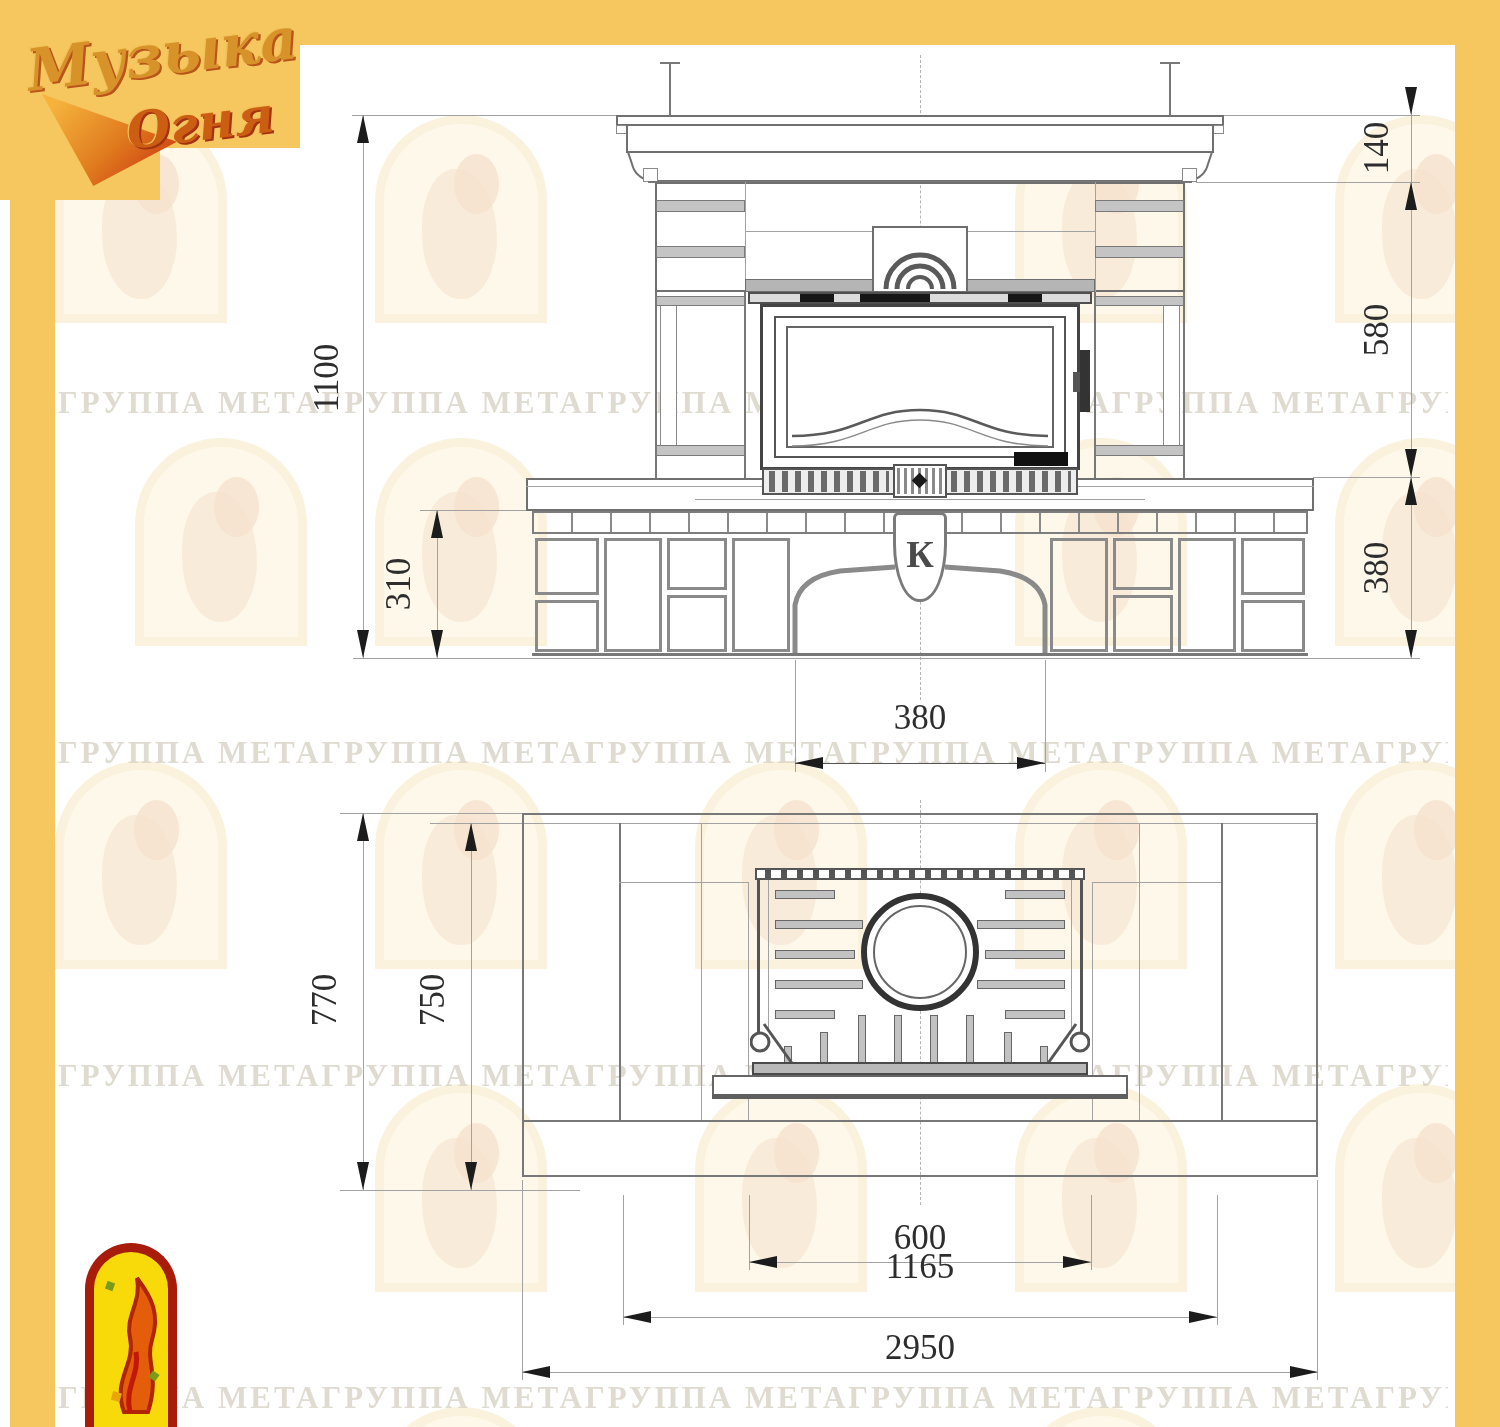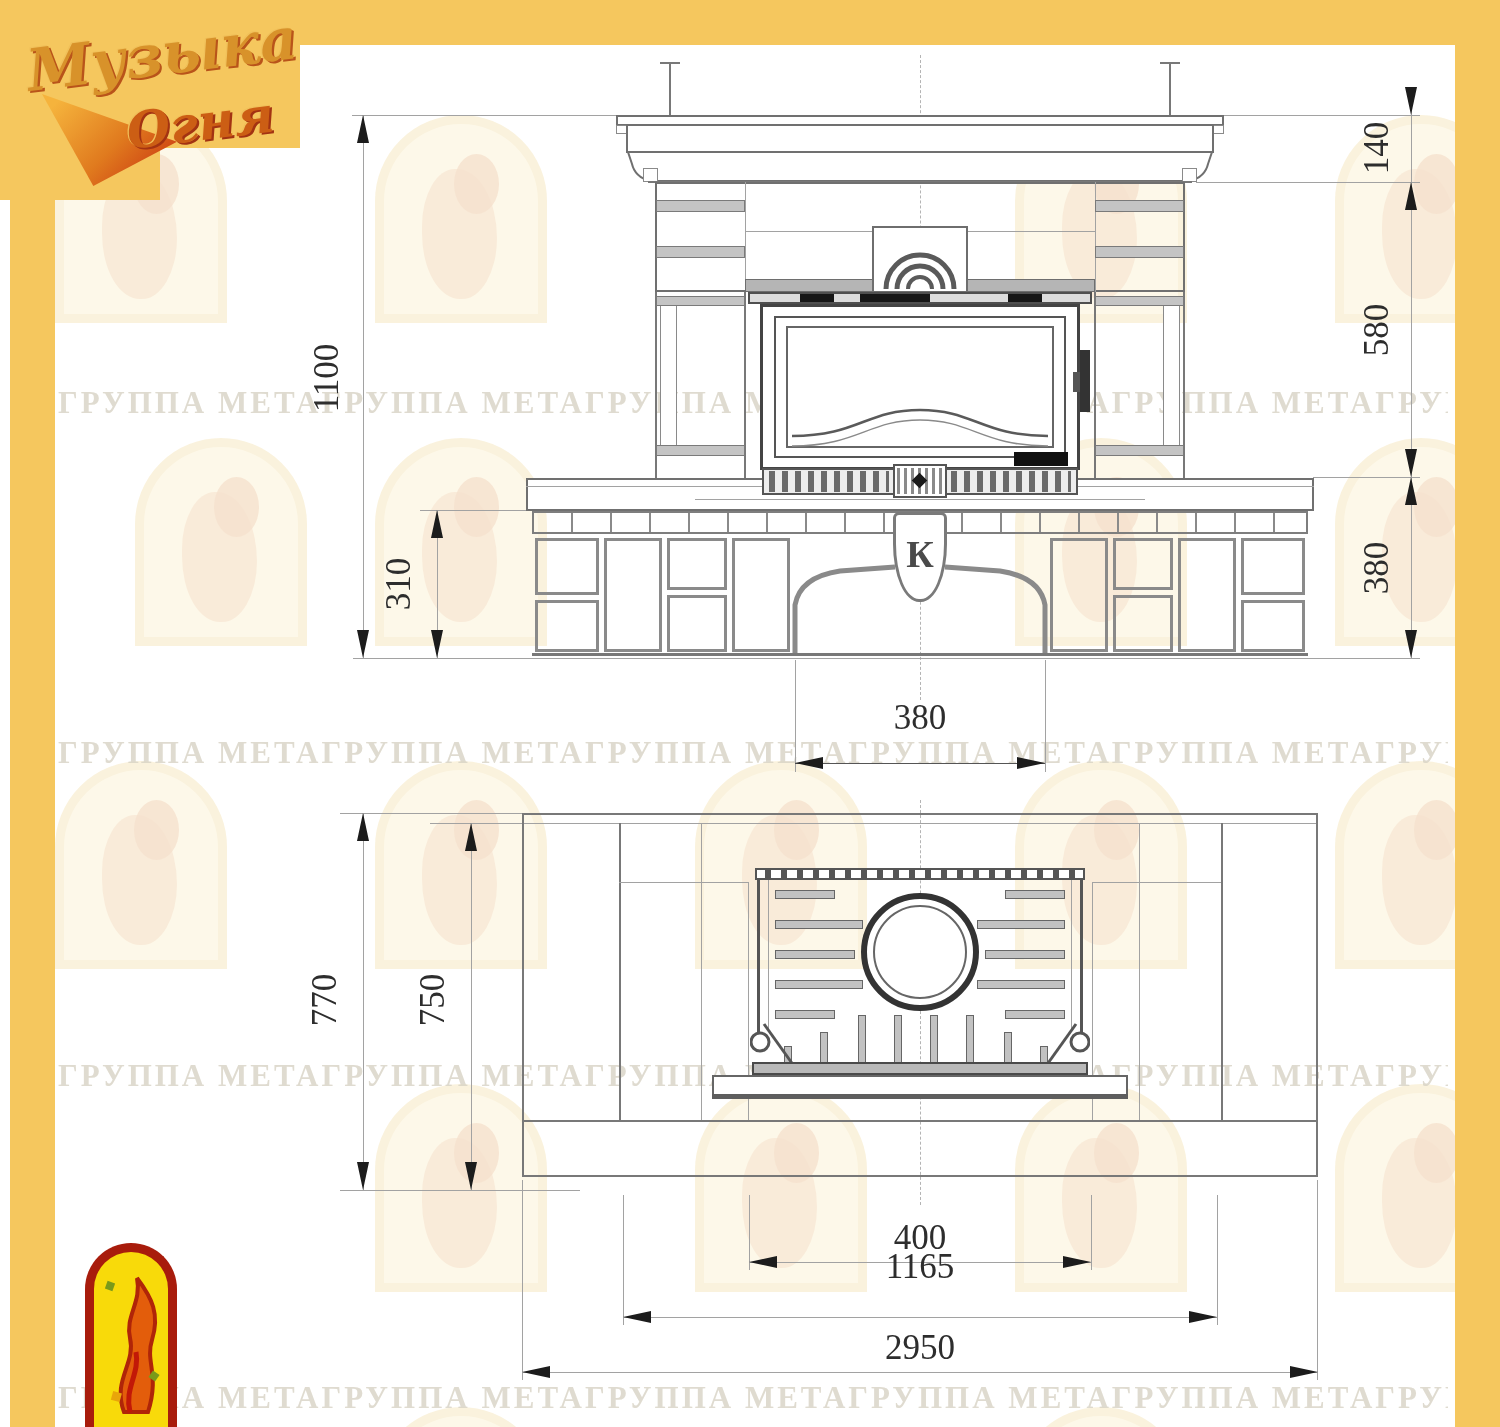--- a/index.html
+++ b/index.html
@@ -352,21 +352,21 @@
     <div class="vl" style="left:471px;top:823px;height:367px;"></div>
     <div class="ar aru" style="left:465px;top:823px;"></div>
     <div class="ar ard" style="left:465px;top:1162px;"></div>
     <div class="dimv" style="left:373px;top:980px;">750</div>
 
     <div class="vl" style="left:749px;top:1195px;height:75px;"></div>
     <div class="vl" style="left:1091px;top:1195px;height:75px;"></div>
     <div class="hl" style="left:749px;top:1262px;width:342px;"></div>
     <div class="ar arl" style="left:749px;top:1256px;"></div>
     <div class="ar arr" style="left:1063px;top:1256px;"></div>
-    <div class="dimh" style="left:845px;top:1218px;">400</div>
+    <div class="dimh" style="left:845px;top:1218px;">600</div>
 
     <div class="vl" style="left:623px;top:1195px;height:130px;"></div>
     <div class="vl" style="left:1217px;top:1195px;height:130px;"></div>
     <div class="hl" style="left:623px;top:1317px;width:594px;"></div>
     <div class="ar arl" style="left:623px;top:1311px;"></div>
     <div class="ar arr" style="left:1189px;top:1311px;"></div>
     <div class="dimh" style="left:845px;top:1247px;">1165</div>
 
     <div class="vl" style="left:522px;top:1180px;height:200px;"></div>
     <div class="vl" style="left:1317px;top:1180px;height:200px;"></div>

